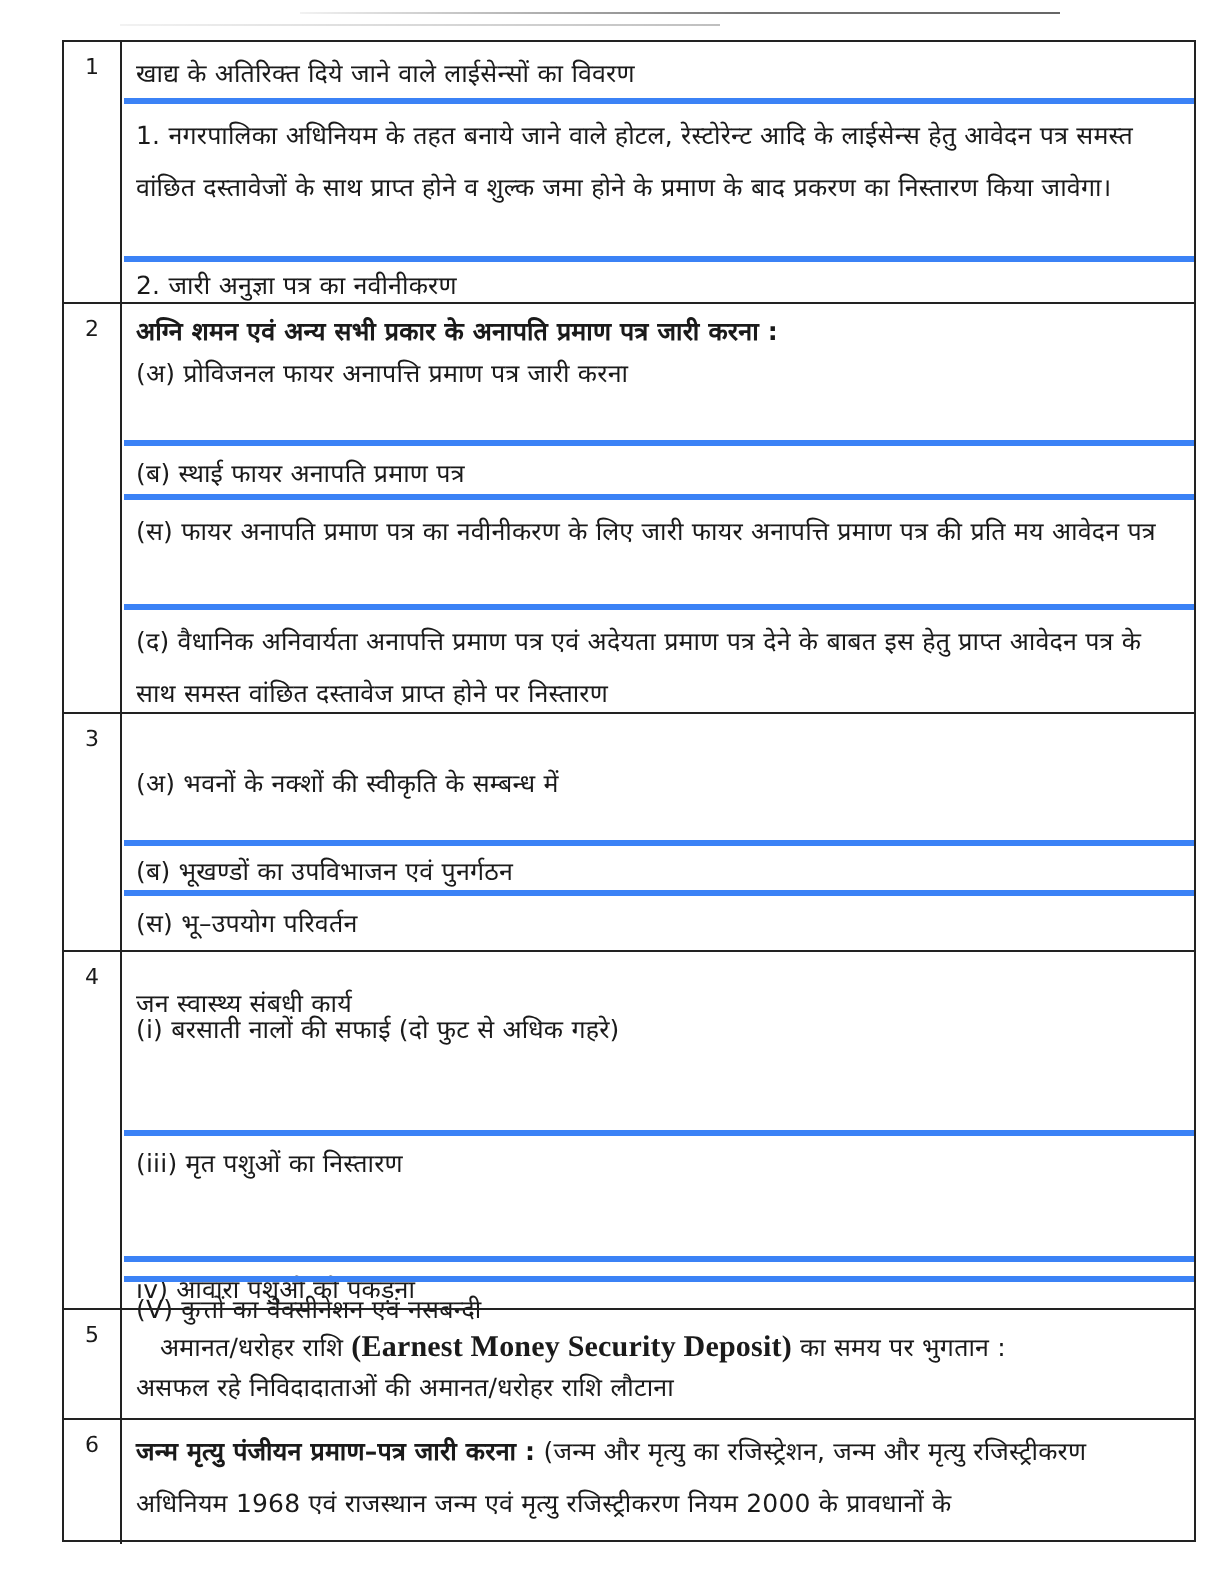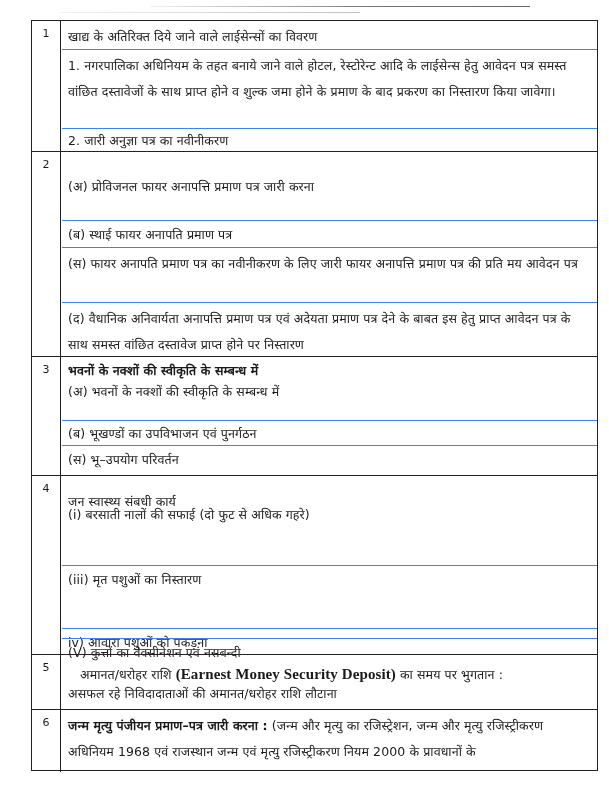--- a/index.html
+++ b/index.html
@@ -27,21 +27,21 @@
     border-top:1.5px solid #222;
   }
   .section.first { border-top:none; }
   .sec-num {
     position:absolute; left:0; top:0; bottom:0; width:29px;
     border-right:1.5px solid #222;
     font-size:11px; text-align:center; padding-top:6px; box-sizing:border-box;
   }
   .cell {
     position:absolute; left:30px; right:0;
-    border-top:1px solid #3b82f6;
+    border-top:3px solid #3b82f6;
     padding:3px 6px 0 6px; box-sizing:border-box;
     font-size:12.5px; line-height:26px;
     letter-spacing:0.1px;
   }
   .cell.no-border { border-top:none; }
   .bold { font-weight:bold; }
   .en-bold { font-family:"Liberation Serif", serif; font-weight:bold; font-size:15px; }
 </style>
 </head>
 <body>
@@ -53,29 +53,29 @@
 
   <div class="section first" style="top:0; height:130px;">
     <div class="sec-num">1</div>
     <div class="cell no-border" style="top:0; height:28px;">खाद्य के अतिरिक्त दिये जाने वाले लाईसेन्सों का विवरण</div>
     <div class="cell" style="top:28px; height:79px;">1. नगरपालिका अधिनियम के तहत बनाये जाने वाले होटल, रेस्टोरेन्ट आदि के लाईसेन्स हेतु आवेदन पत्र समस्त वांछित दस्तावेजों के साथ प्राप्त होने व शुल्क जमा होने के प्रमाण के बाद प्रकरण का निस्तारण किया जावेगा।</div>
     <div class="cell" style="top:107px; height:23px; line-height:18px;">2. जारी अनुज्ञा पत्र का नवीनीकरण</div>
   </div>
 
   <div class="section" style="top:130px; height:205px;">
     <div class="sec-num">2</div>
+    <div class="cell no-border bold" style="top:0; height:24px; line-height:22px;">अग्नि शमन एवं अन्य सभी प्रकार के अनापति प्रमाण पत्र जारी करना :</div>
     <div class="cell no-border" style="top:22px; height:46px; padding-top:0;">(अ) प्रोविजनल फायर अनापत्ति प्रमाण पत्र जारी करना</div>
     <div class="cell" style="top:68px; height:27px; line-height:22px;">(ब) स्थाई फायर अनापति प्रमाण पत्र</div>
     <div class="cell" style="top:95px; height:55px;">(स) फायर अनापति प्रमाण पत्र का नवीनीकरण के लिए जारी फायर अनापत्ति प्रमाण पत्र की प्रति मय आवेदन पत्र</div>
     <div class="cell" style="top:150px; height:55px;">(द) वैधानिक अनिवार्यता अनापत्ति प्रमाण पत्र एवं अदेयता प्रमाण पत्र देने के बाबत इस हेतु प्राप्त आवेदन पत्र के साथ समस्त वांछित दस्तावेज प्राप्त होने पर निस्तारण</div>
   </div>
 
   <div class="section" style="top:335px; height:119px;">
     <div class="sec-num">3</div>
-    <div class="cell no-border bold" style="top:0; height:24px; line-height:22px;">भवनों के नक्शों की स्वीकृति के सम्बन्ध में</div>
     <div class="cell" style="top:63px; height:25px; line-height:20px;">(ब) भूखण्डों का उपविभाजन एवं पुनर्गठन</div>
     <div class="cell no-border" style="top:22px; height:41px; padding-top:0;">(अ) भवनों के नक्शों की स्वीकृति के सम्बन्ध में</div>
     <div class="cell" style="top:88px; height:16px; line-height:22px;">(स) भू–उपयोग परिवर्तन</div>
   </div>
 
   <div class="section" style="top:454px; height:179px;">
     <div class="sec-num">4</div>
     <div class="cell no-border" style="top:12px; height:24px; line-height:22px;">जन स्वास्थ्य संबधी कार्य</div>
     <div class="cell no-border" style="top:24px; height:35px; padding-top:2px;">(i) बरसाती नालों की सफाई (दो फुट से अधिक गहरे)</div>
     <div class="cell" style="top:89px; height:27px; line-height:22px;">(iii) मृत पशुओं का निस्तारण</div>

